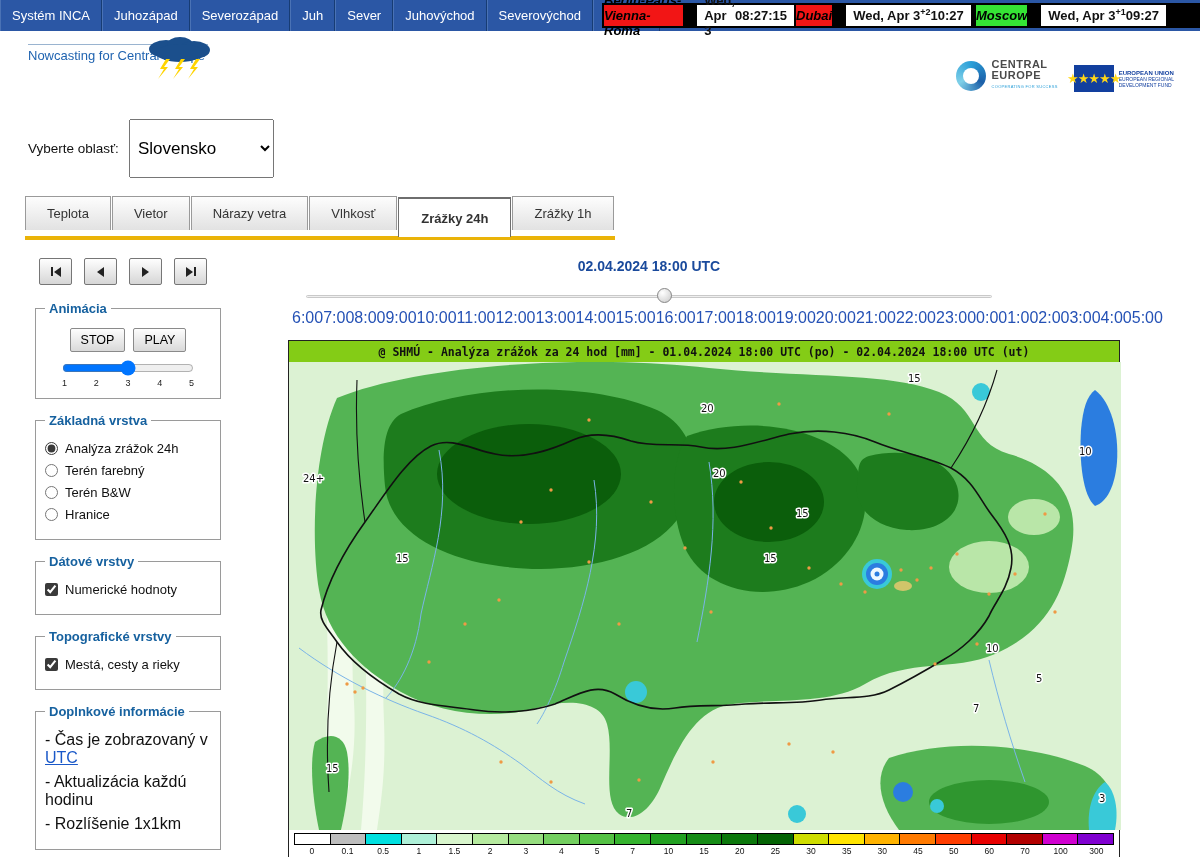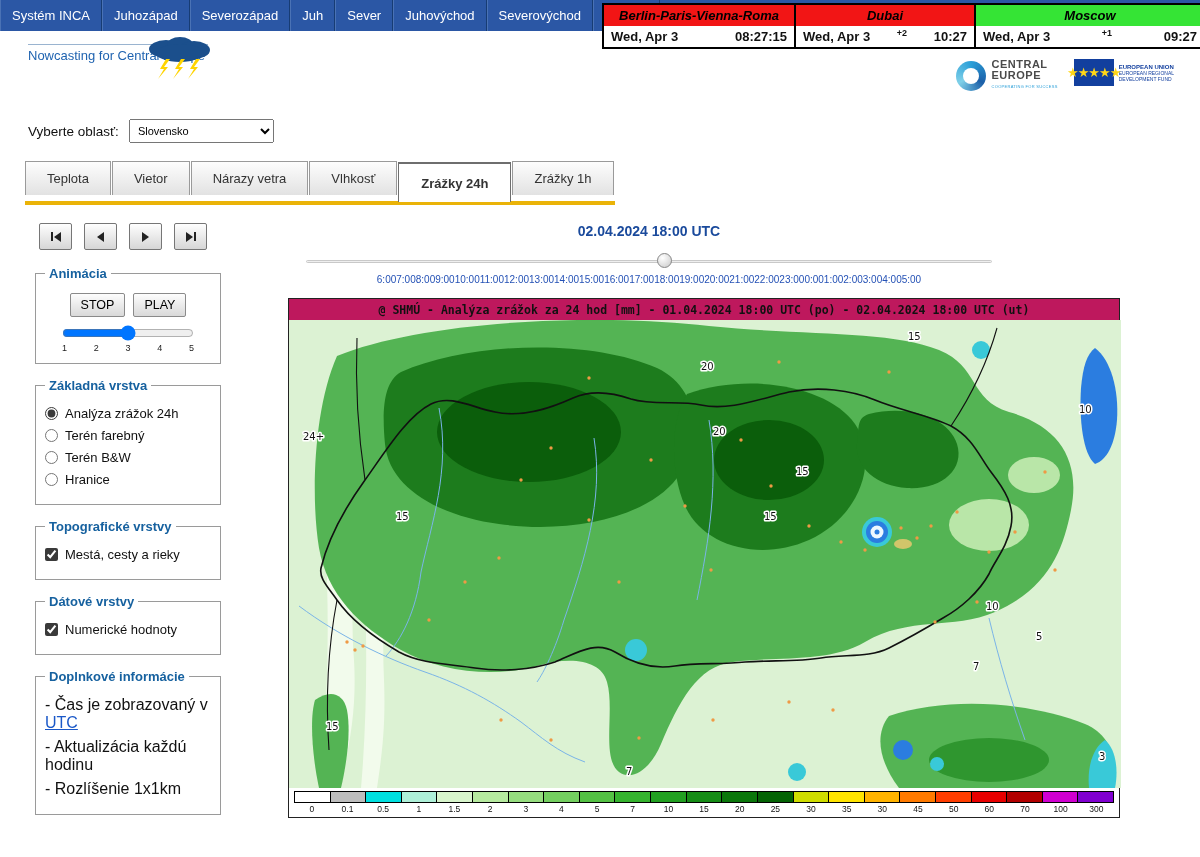--- a/index.html
+++ b/index.html
@@ -7,54 +7,54 @@
     font-family:"Liberation Sans",sans-serif;color:#111;position:relative}
 
   
   .top-nav{display:flex;height:31px;background:#2b57a5;align-items:stretch}
   .nav-item{display:flex;align-items:center;padding:0 11px;color:#fff;font-size:13px;
     border-right:1px solid #173c74;border-left:1px solid #4a72b5;cursor:pointer;white-space:nowrap}
 
   
   .clock{position:absolute;left:602px;top:3px;display:flex;gap:2px;background:#000;
     border:2px solid #000;z-index:50}
-  .clock-col{display:flex;flex-direction:column;gap:0}
+  .clock-col{display:flex;flex-direction:row;gap:14px}
   .clock-head{height:21px;display:flex;align-items:center;justify-content:center;
     font-size:13px;font-weight:bold;font-style:italic;color:#000}
   .clock-body{height:21px;background:#fff;display:flex;align-items:center;
     justify-content:space-between;padding:0 7px;font-size:13px;font-weight:bold}
   .c-off{font-size:9px;position:relative;top:-4px}
 
   
   .header{display:flex;justify-content:space-between;align-items:flex-start;
     padding:10px 26px 0 28px;height:84px}
   .logo-block{position:relative;width:260px}
   .logo-title{font-size:27px;font-weight:bold;color:#1b4f8c;letter-spacing:.5px}
   .logo-rule{width:180px;height:1px;background:#9ab4d0;margin:3px 0 3px}
   .logo-sub{font-size:13px;color:#1f63b0}
   .logo-cloud{position:absolute;left:108px;top:-8px}
-  .partner-logos{display:flex;gap:16px;align-items:flex-start;margin-top:18px}
+  .partner-logos{display:flex;gap:16px;align-items:flex-end;margin-top:18px}
   .ce-logo{display:flex;gap:6px;align-items:center}
   .ce-circle{width:30px;height:30px;border-radius:50%;
     background:conic-gradient(#2a9fd8,#1b5fa8,#7fd0e8,#2a9fd8);position:relative}
   .ce-circle::after{content:"";position:absolute;inset:7px;border-radius:50%;background:#fff}
   .ce-text{line-height:11px}
   .ce-l1,.ce-l2{font-size:11px;font-weight:bold;color:#4a4a4a;letter-spacing:.5px}
   .ce-tag{font-size:4px;color:#2a9fd8;letter-spacing:.3px}
   .eu-logo{display:flex;gap:5px;align-items:center}
   .eu-flag{width:40px;height:27px;background:#123f9e;position:relative;display:flex;
     align-items:center;justify-content:center}
   .eu-flag span{color:#ffd617;font-size:13px;letter-spacing:-1px}
   .eu-text{line-height:6px}
   .eu-l1{font-size:6px;font-weight:bold;color:#123f9e}
   .eu-l2,.eu-l3{font-size:5px;color:#123f9e}
 
   
   .region-row{display:flex;align-items:center;gap:10px;margin:4px 0 0 28px;font-size:13.5px}
-  .region-row select{font-size:11px;padding:4px 4px;min-width:145px;
+  .region-row select{font-size:17px;padding:18px 4px;min-width:145px;
     font-family:"Liberation Sans",sans-serif}
 
   
   .tabs{display:flex;align-items:flex-start;margin:18px 0 0 25px;
     border-bottom:4px solid #eab308;width:fit-content}
   .tab{padding:9px 21px;font-size:13px;color:#333;background:linear-gradient(#fdfdfd,#e2e2e2);
     border:1px solid #9a9a9a;border-bottom:none;margin-right:1px;cursor:pointer;white-space:nowrap}
   .tab.active{background:#fff;font-weight:bold;padding:12px 22px 11px;position:relative;
     top:1px;border-color:#6e6e6e;border-top-width:2px}
 
@@ -87,26 +87,26 @@
   .info-line{font-size:16px;margin:6px 0;color:#111}
   .info-line a{color:#1a58c8;text-decoration:underline;cursor:pointer}
 
   
   .time-title{text-align:center;font-size:14px;font-weight:bold;color:#1a4a9c;margin:4px 0 14px}
   .time-slider{position:relative;height:16px;margin:0 18px 4px}
   .ts-track{position:absolute;left:0;right:0;top:7px;height:3px;background:#efefef;
     border:1px solid #c9c9c9;border-radius:2px}
   .ts-handle{position:absolute;top:0;width:15px;height:15px;border-radius:50%;
     background:radial-gradient(circle at 35% 30%,#ffffff,#c9c9c9);border:1px solid #868686;cursor:pointer}
-  .hours{display:flex;justify-content:center;margin:5px 4px 13px;font-size:10px;color:#2451b5}
+  .hours{display:flex;justify-content:flex-start;margin:5px 4px 13px;font-size:16px;color:#2451b5}
   .hours span{cursor:pointer}
 
   
   .map-frame{width:832px;border:1px solid #222;background:#fff}
-  .map-title{background:#be185d;text-align:center;padding:4px 0 3px;font-weight:bold;
+  .map-title{background:#84cc16;text-align:center;padding:4px 0 3px;font-weight:bold;
     font-size:11.5px;font-family:"DejaVu Sans Mono",monospace;white-space:nowrap}
   .map-frame svg{display:block}
   .iso-label{font:10px "DejaVu Sans",sans-serif;fill:#111;paint-order:stroke;
     stroke:#fff;stroke-width:3px;stroke-linejoin:round}
   .colorbar{background:#fff;padding:3px 5px 3px}
   .cb-bar{display:flex;height:12px;border:1px solid #000}
   .cb-seg{flex:1;border-right:1px solid #000}
   .cb-seg:last-child{border-right:none}
   .cb-labels{display:flex;margin-top:1px}
   .cb-labels span{flex:1;text-align:center;font-size:8.5px;color:#111}
@@ -266,32 +266,32 @@
         <input type="radio" name="baselayer" style="">
         <span>Terén B&amp;W</span>
       </label>
       <label class="opt-row">
         <input type="radio" name="baselayer" style="">
         <span>Hranice</span>
       </label>
     </fieldset>
 
     <fieldset>
+      <legend>Dátové vrstvy</legend>
+      <label class="opt-row">
+        <input type="checkbox" checked="" style="">
+        <span>Numerické hodnoty</span>
+      </label>
+    </fieldset>
+
+    <fieldset>
       <legend>Topografické vrstvy</legend>
       <label class="opt-row">
         <input type="checkbox" checked="" style="">
         <span>Mestá, cesty a rieky</span>
-      </label>
-    </fieldset>
-
-    <fieldset>
-      <legend>Dátové vrstvy</legend>
-      <label class="opt-row">
-        <input type="checkbox" checked="" style="">
-        <span>Numerické hodnoty</span>
       </label>
     </fieldset>
 
     <fieldset>
       <legend>Doplnkové informácie</legend>
       <div class="info-line"><span>- Čas je zobrazovaný v </span><a>UTC</a></div>
       <div class="info-line">- Aktualizácia každú hodinu</div>
       <div class="info-line">- Rozlíšenie 1x1km</div>
     </fieldset>
   </aside>

